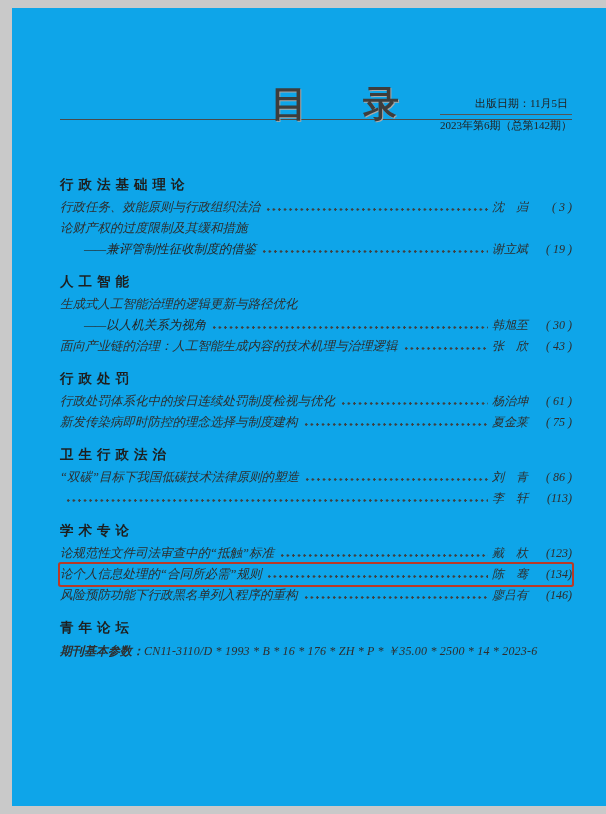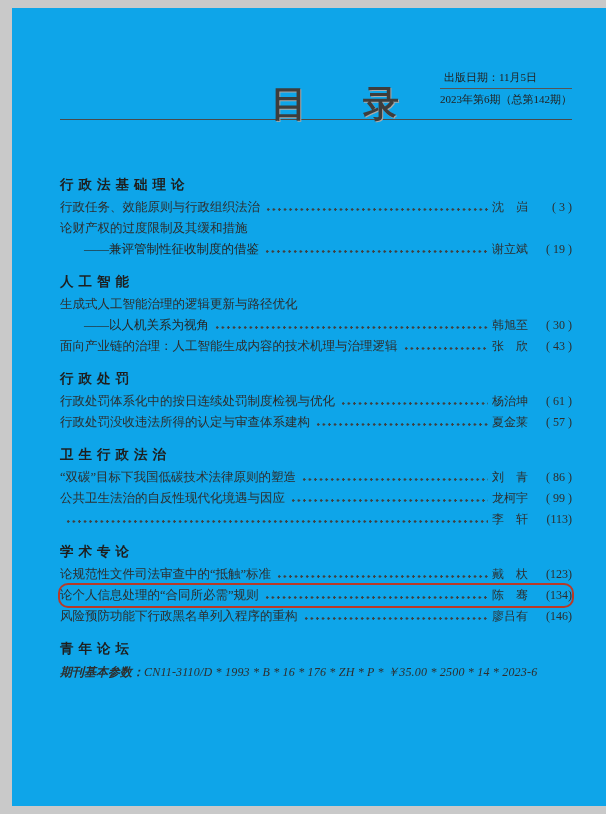--- a/index.html
+++ b/index.html
@@ -30,22 +30,22 @@
     margin-left:24px;
     font-size:36px;
     font-weight:bold;
     letter-spacing:10px;
     white-space:pre;
     color:#3d3d3d;
     text-shadow:1px 1px 0 #a9a9a9;
   }
   .issue-block{
     position:absolute;
-    right:0;top:62px;
-    text-align:left;
+    right:0;top:88px;
+    text-align:right;
     font-size:11px;
     color:#222;
   }
   .issue-line1{
     padding:0 4px 3px 4px;
     border-bottom:1px solid #555;
     white-space:pre;
   }
   .issue-line2{
     padding-top:3px;
@@ -62,38 +62,39 @@
     margin:15px 0 5px 0;
     line-height:14px;
   }
   .sec-head.first{ margin-top:58px; }
   .row{
     display:flex;
     align-items:baseline;
     line-height:21px;
     font-size:12.5px;
     white-space:nowrap;
+    font-style:italic;
   }
   .row .title{ white-space:pre; }
   .row .subtitle{ white-space:pre; padding-left:24px; color:#262626; }
   .leader{
     flex:1 1 auto;
     min-width:10px;
     height:11px;
     align-self:center;
     margin:3px 4px 0 6px;
     background-image:radial-gradient(circle at 2.2px 5.5px,#3f3f3f 1.05px,transparent 1.4px);
     background-size:5.6px 11px;
     background-repeat:repeat-x;
   }
   .author{ white-space:pre; font-size:12px; margin-right:4px; }
   .page{ min-width:40px; text-align:right; white-space:pre; font-size:12px; }
   .row.highlight{
     box-shadow:0 0 0 2px #b93a27;
-    border-radius:8px;
+    border-radius:1px;
   }
   
   .footer{
     margin:8px 0 0 0;
     padding:0 36px 0 48px;
     font-size:12.5px;
     white-space:nowrap;
     font-style:italic;
   }
   .footer .label{ font-weight:bold; font-family:"Liberation Sans","DejaVu Sans",sans-serif; font-size:12px; }
@@ -149,38 +150,32 @@
     </div>
 
     <h2 class="sec-head">行政处罚</h2>
     <div class="row">
       <span class="title">行政处罚体系化中的按日连续处罚制度检视与优化</span>
       <span class="leader"></span>
       <span class="author">杨治坤</span>
       <span class="page">( 61 )</span>
     </div>
     <div class="row">
-      <span class="title">行政处罚没收违法所得的认定与审查体系建构</span>
+      <span class="title">新发传染病即时防控的理念选择与制度建构</span>
       <span class="leader"></span>
       <span class="author">夏金莱</span>
-      <span class="page">( 57 )</span>
+      <span class="page">( 75 )</span>
     </div>
 
     <h2 class="sec-head">卫生行政法治</h2>
     <div class="row">
       <span class="title">“双碳”目标下我国低碳技术法律原则的塑造</span>
       <span class="leader"></span>
       <span class="author">刘　青</span>
       <span class="page">( 86 )</span>
-    </div>
-    <div class="row">
-      <span class="title">公共卫生法治的自反性现代化境遇与因应</span>
-      <span class="leader"></span>
-      <span class="author">龙柯宇</span>
-      <span class="page">( 99 )</span>
     </div>
     <div class="row">
       <span class="leader"></span>
       <span class="author">李　轩</span>
       <span class="page">(113)</span>
     </div>
 
     <h2 class="sec-head">学术专论</h2>
     <div class="row">
       <span class="title">论规范性文件司法审查中的“抵触”标准</span>

